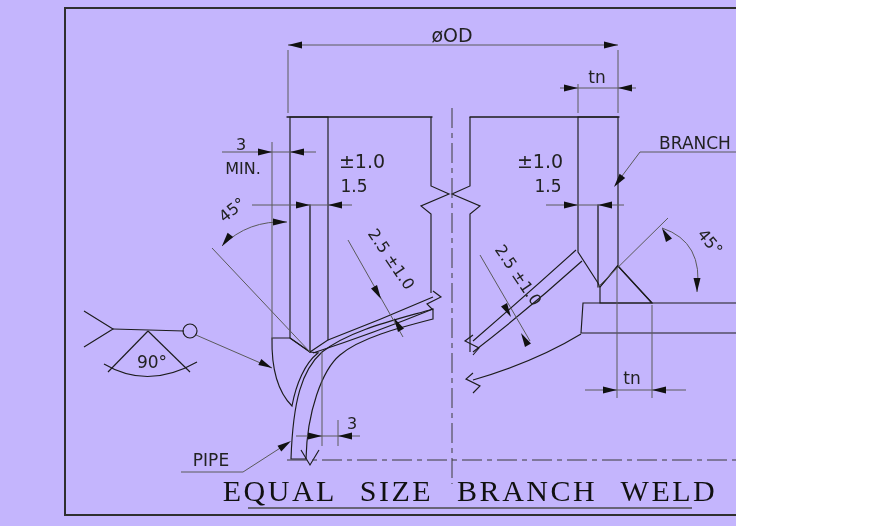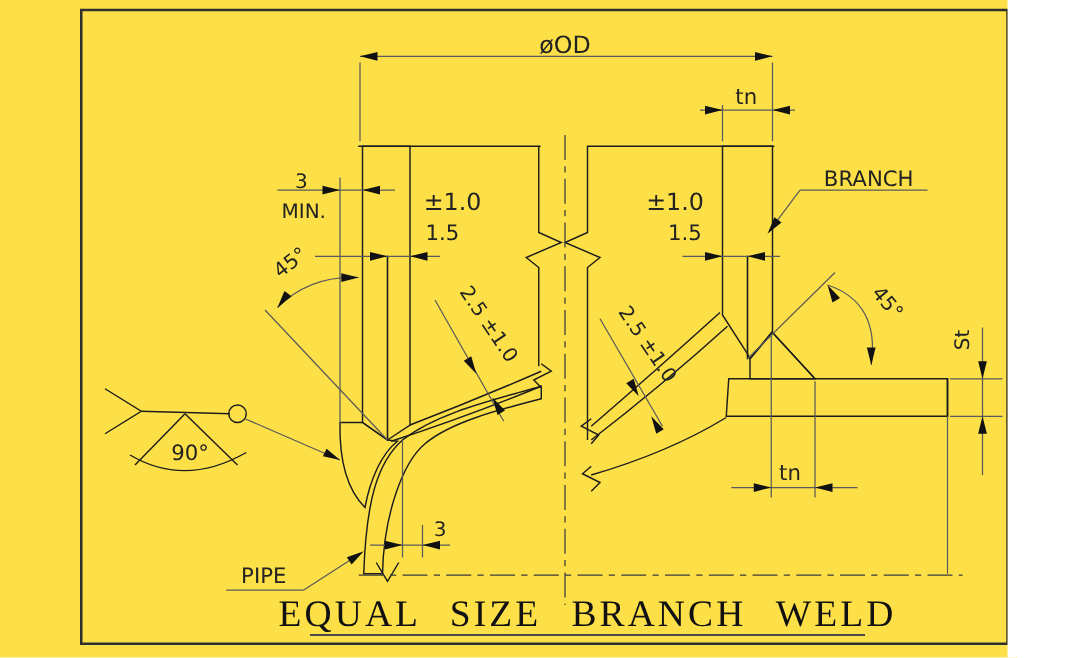--- a/index.html
+++ b/index.html
@@ -1,16 +1,16 @@
 <!DOCTYPE html>
 <html><head>
 <meta charset="utf-8">
 <style>
   html,body{margin:0;padding:0;background:#ffffff;}
-  .stage{position:relative;width:806px;height:526px;background:#fde047;overflow:hidden;
+  .stage{position:relative;width:736px;height:526px;background:#c4b5fd;overflow:hidden;
          font-family:"DejaVu Sans",sans-serif;}
   svg{display:block;}
   
   .ol  {stroke:#1c1c1c;stroke-width:1.3;fill:none;stroke-linecap:round;}
   .olh {stroke:#1c1c1c;stroke-width:1.15;fill:none;}
   .thin{stroke:#5a5a5a;stroke-width:1;fill:none;}
   .cl  {stroke:#3a3a3a;stroke-width:1;fill:none;stroke-dasharray:20 5 5 5;}
   .ah  {fill:#111;stroke:none;}
   .border{stroke:#2f2f2f;stroke-width:2;fill:none;}
   .chev{stroke:#b4b4b4;stroke-width:2.4;fill:none;stroke-linecap:round;stroke-linejoin:round;}

